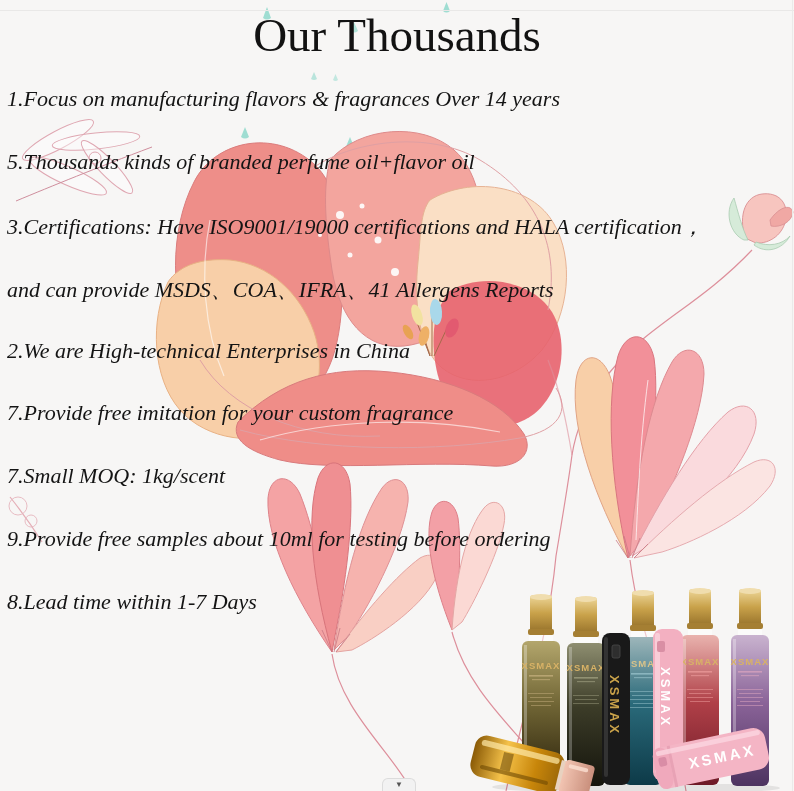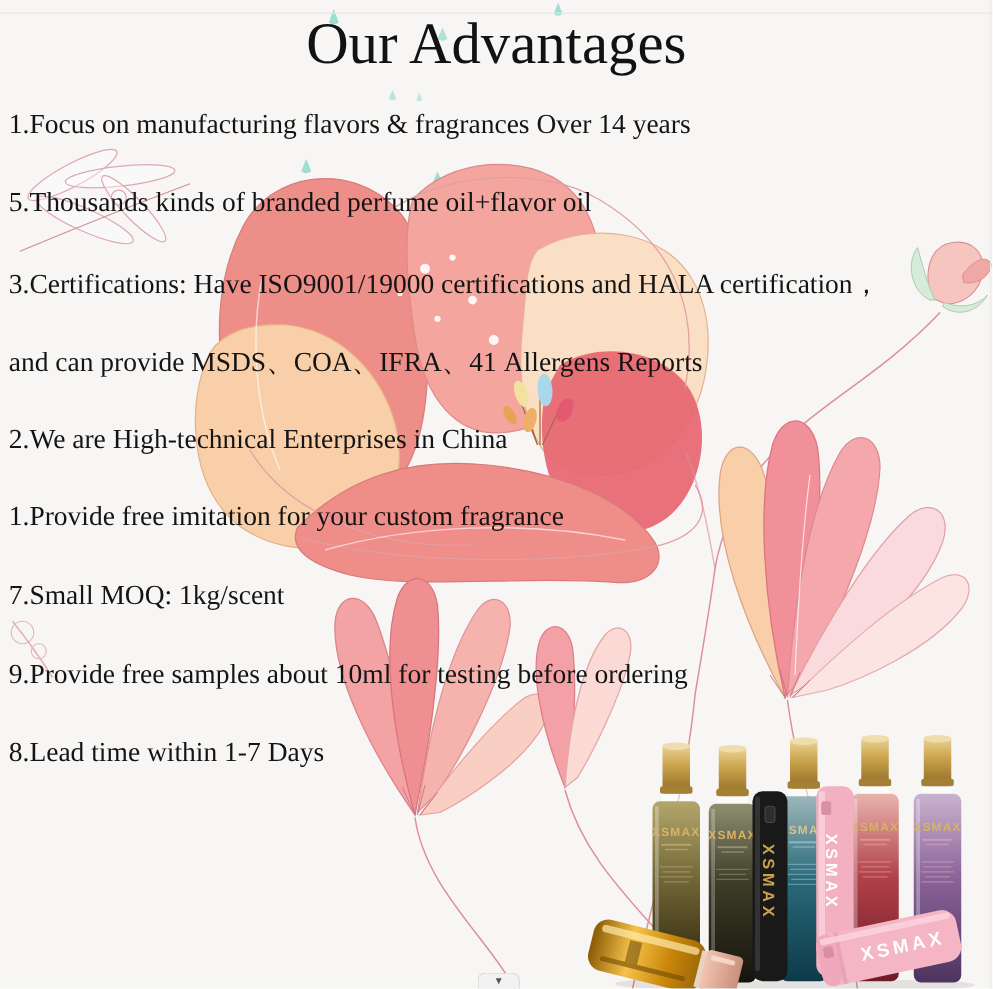--- a/index.html
+++ b/index.html
@@ -3,21 +3,21 @@
 <meta charset="utf-8">
 <style>
   html,body{margin:0;padding:0;background:#ffffff;}
   .page{position:relative;width:794px;height:791px;background:#f7f6f5;overflow:hidden;
         font-family:"Liberation Serif", serif;}
   .top-edge{position:absolute;left:0;top:10px;width:794px;height:1px;background:#e9e8e7;}
   .right-edge{position:absolute;right:1px;top:0;width:1px;height:791px;background:#ebeae9;}
   .bg-art{position:absolute;left:0;top:0;width:794px;height:791px;}
   .title{position:absolute;top:8px;left:0;width:100%;text-align:center;
          font-size:47px;color:#121212;font-weight:400;white-space:nowrap;}
-  .adv{position:absolute;left:7px;font-size:22px;color:#141414;white-space:nowrap;}
+  .adv{position:absolute;left:7px;font-size:22px;color:#141414;white-space:nowrap;font-style:italic;}
   .photo{position:absolute;left:470px;top:583px;width:324px;height:208px;}
   .scroll-tab{position:absolute;left:382px;top:778px;width:32px;height:13px;background:#f2f2f2;
               border:1px solid #dcdcdc;border-bottom:none;border-radius:6px 6px 0 0;
               text-align:center;line-height:11px;font-size:8px;color:#555;cursor:pointer;
               font-family:"Liberation Sans", sans-serif;}
 </style>
 </head>
 <body>
 
 <div class="page">
@@ -118,29 +118,29 @@
       <path d="M336,652 C366,610 398,574 420,558 C434,550 444,560 436,578 C420,610 372,640 352,650 Z" fill="#f9cfc4" stroke="#e3a3a0"></path>
       <path d="M452,630 C432,580 424,536 432,512 C438,496 454,498 458,518 C462,548 458,600 456,615 Z" fill="#f3a0a6" stroke="#dc7f88"></path>
       <path d="M452,630 C456,570 468,528 484,508 C494,496 508,504 504,524 C498,556 472,606 462,622 Z" fill="#fbd9d4" stroke="#e4a6a5"></path>
       <path d="M322,630 L332,652 M340,628 L334,652 M350,634 L336,652" stroke="#c97884" fill="none" stroke-width="0.8"></path>
     </g>
   </svg>
 
   <div class="top-edge"></div>
   <div class="right-edge"></div>
 
-  <div class="title">Our Advantages</div>
+  <div class="title">Our Thousands</div>
 
   <div>
     <div class="adv" style="top:86px">1.Focus on manufacturing flavors &amp; fragrances Over 14 years</div>
     <div class="adv" style="top:149px">5.Thousands kinds of branded perfume oil+flavor oil</div>
     <div class="adv" style="top:212px">3.Certifications: Have ISO9001/19000 certifications and HALA certification，</div>
     <div class="adv" style="top:275px">and can provide MSDS、COA、IFRA、41 Allergens Reports</div>
     <div class="adv" style="top:338px">2.We are High-technical Enterprises in China</div>
-    <div class="adv" style="top:400px">1.Provide free imitation for your custom fragrance</div>
+    <div class="adv" style="top:400px">7.Provide free imitation for your custom fragrance</div>
     <div class="adv" style="top:463px">7.Small MOQ: 1kg/scent</div>
     <div class="adv" style="top:526px">9.Provide free samples about 10ml for testing before ordering</div>
     <div class="adv" style="top:589px">8.Lead time within 1-7 Days</div>
   </div>
 
   <svg class="photo" viewBox="0 0 324 208" font-family="Liberation Sans, sans-serif">
     <defs>
       <linearGradient id="gGold" x1="0" y1="0" x2="0" y2="1">
         <stop offset="0" stop-color="#eed79a"></stop>
           <stop offset="0.45" stop-color="#c9a24a"></stop>

